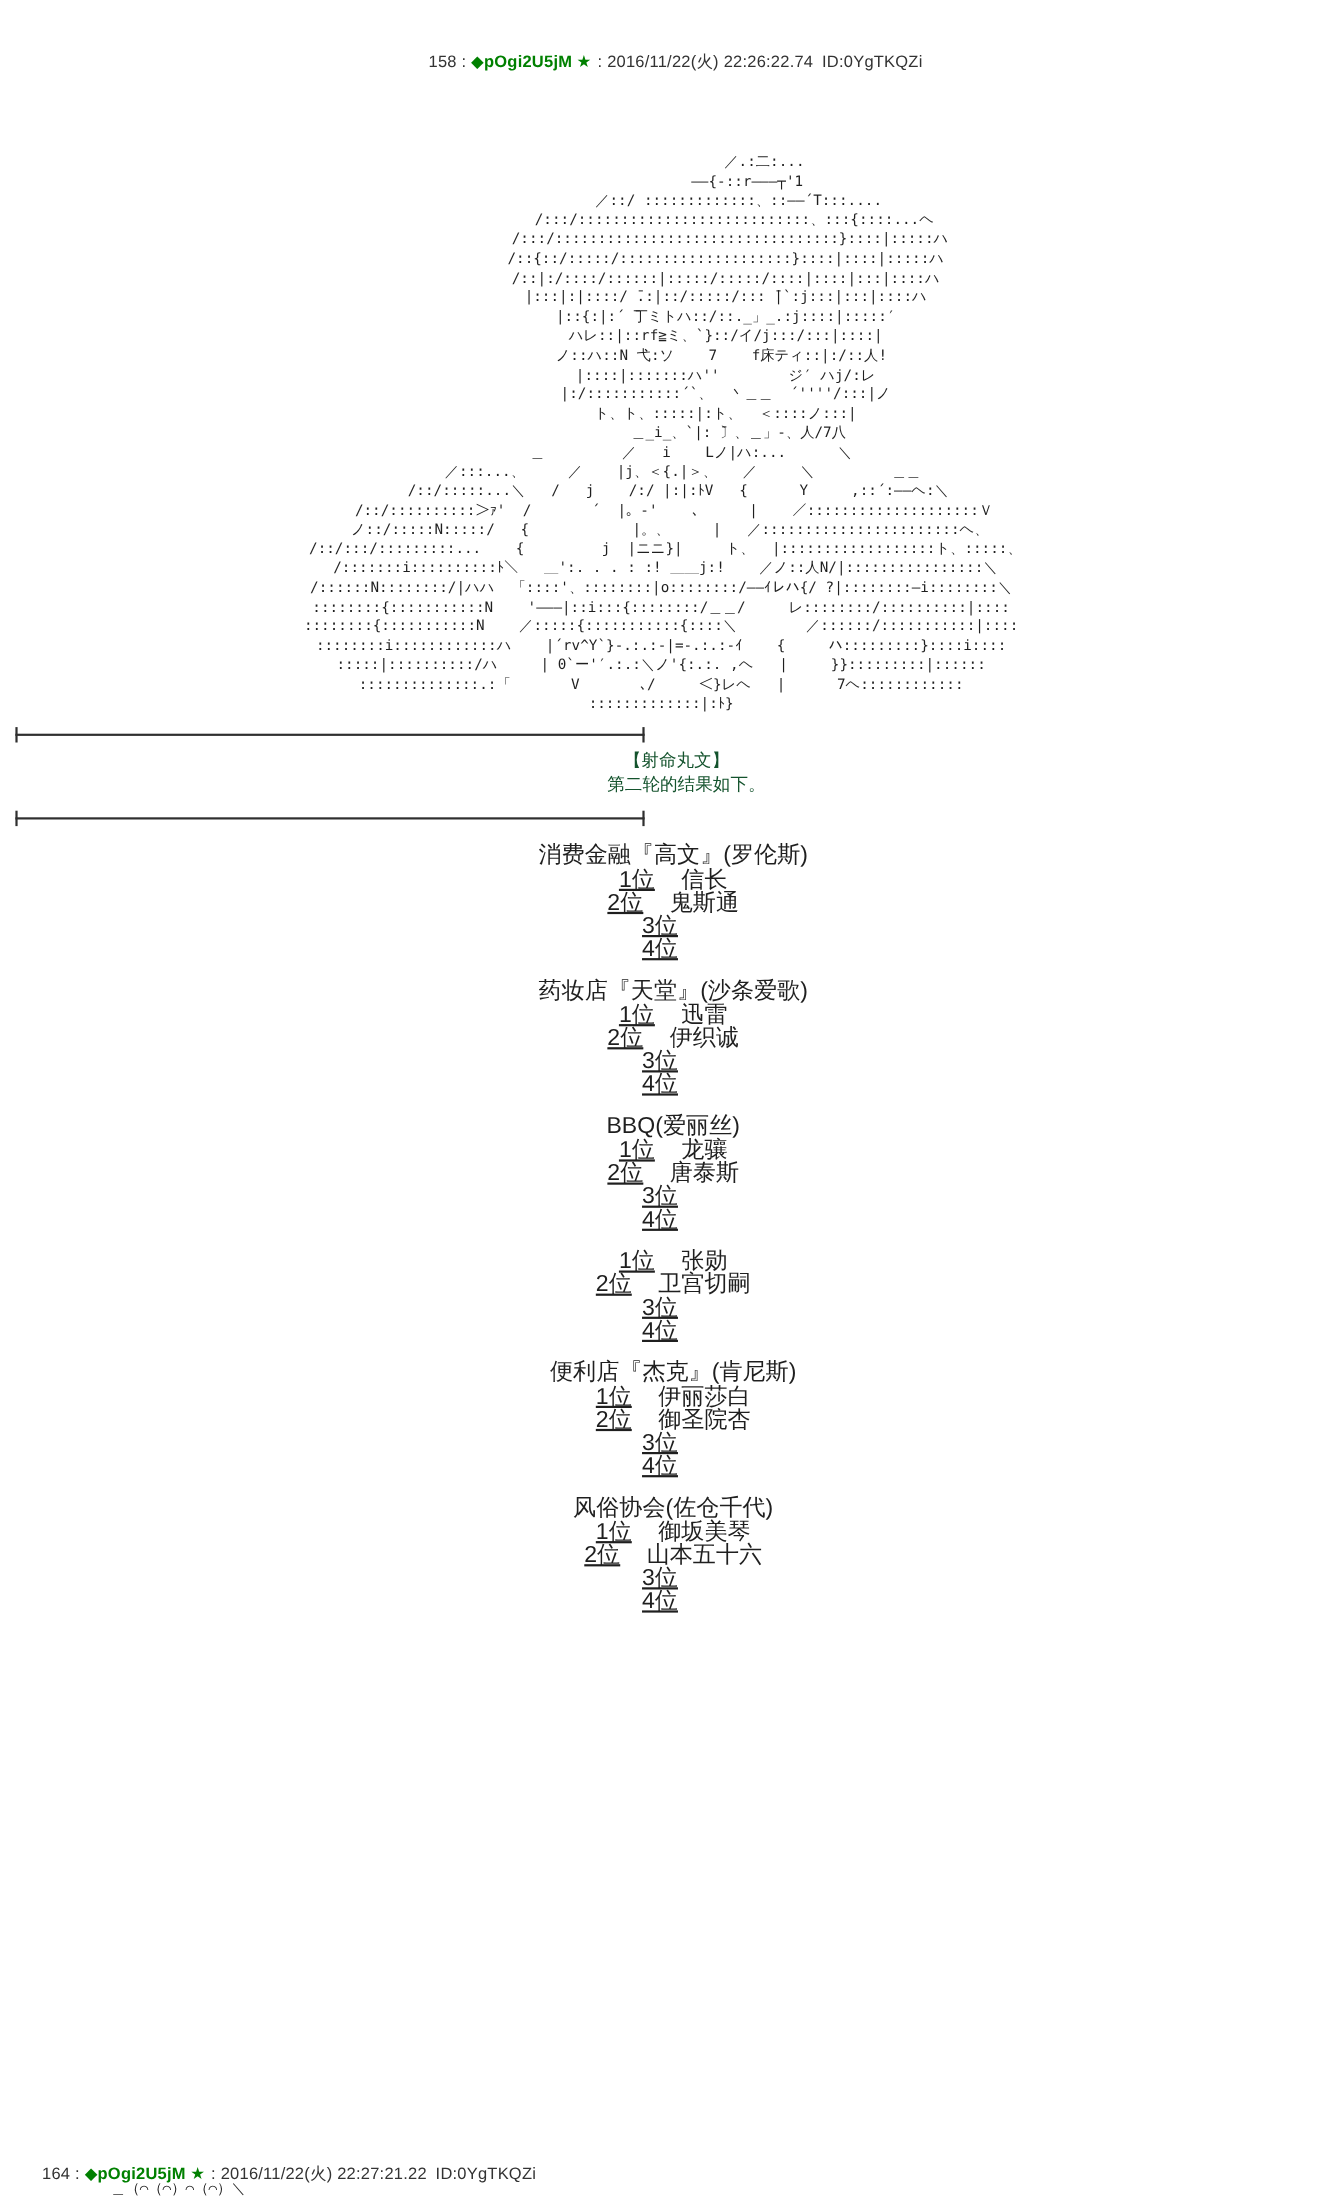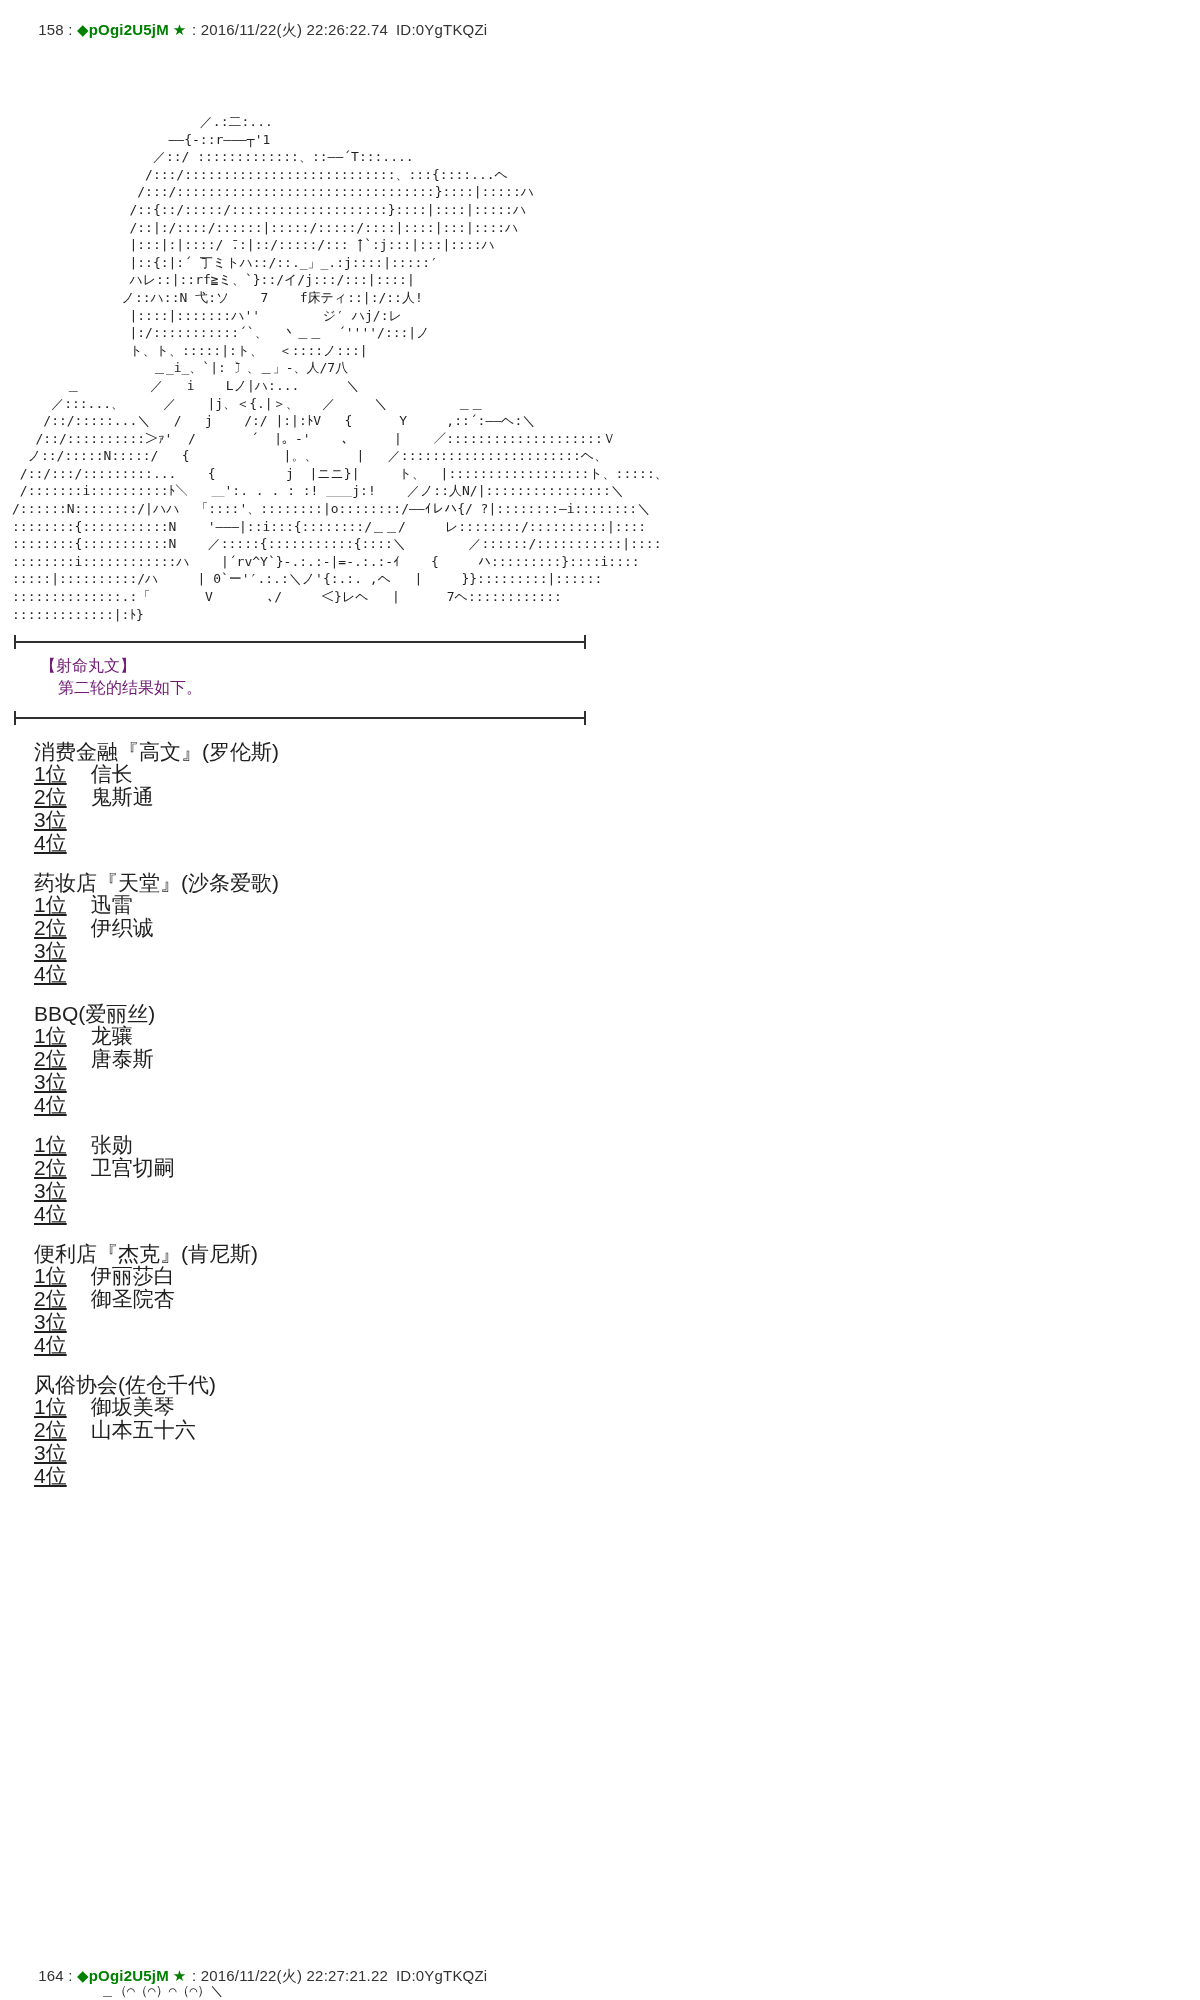--- a/index.html
+++ b/index.html
@@ -1,21 +1,21 @@
 <!DOCTYPE html>
 <html><head>
 <meta charset="utf-8">
 <style>
   html,body{margin:0;padding:0;}
   body{
     width:1200px;height:2000px;overflow:hidden;position:relative;
     background:#ffffff;color:#2b2b2b;
     font-family:"Liberation Sans","DejaVu Sans",sans-serif;
   }
-  .page{padding:4px 10px 0 12px;}
+  .page{padding:30px 10px 0 12px;text-align:center;}
 
   
   .post-header{
     font-size:15px;color:#333;white-space:pre;letter-spacing:.2px;
   }
   .post-header .tripcode{font-weight:bold;}
   .post-header .star{font-weight:bold;margin:0 1px 0 4px;}
   .post-header .pid{margin-left:8px;}
 
   
@@ -26,29 +26,29 @@
   }
 
   
   .divider{position:relative;width:572px;height:14px;margin:12px 0 2px 2px;}
   .divider .line{position:absolute;left:0;right:0;top:6px;border-top:2px solid #2f2f2f;}
   .divider .tick{position:absolute;top:0;width:2px;height:14px;background:#2f2f2f;}
   .divider .tick.l{left:0;}
   .divider .tick.r{right:0;}
 
   
-  .speech{font-size:16px;line-height:22px;color:#701a75;margin:6px 0 10px 28px;}
+  .speech{font-size:16px;line-height:22px;color:#14532d;margin:6px 0 10px 28px;}
   .speech .speech-line{padding-left:18px;}
 
   
   .rankings{font-size:21px;line-height:21px;color:#1f1f1f;margin:16px 0 0 22px;}
   .rank-block{margin-bottom:17px;}
   .rank-title{margin-bottom:1px;}
   .rank-row .pos{display:inline-block;min-width:32px;text-decoration:underline;}
-  .rank-row .nm{margin-left:24px;font-family:Liberation Mono, monospace;}
+  .rank-row .nm{margin-left:24px;}
 
   
   .post-bottom{position:absolute;left:12px;top:1950px;}
   .aa.partial{position:absolute;left:10px;top:1982px;margin:0;}
 </style>
 </head>
 <body>
 
 <div class="page">
 

